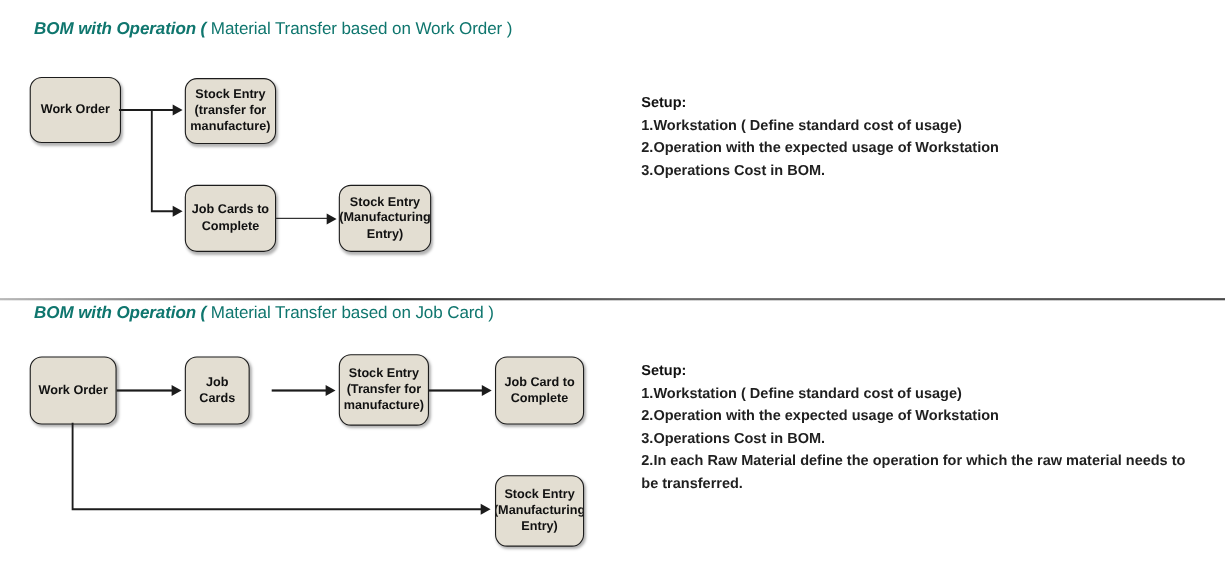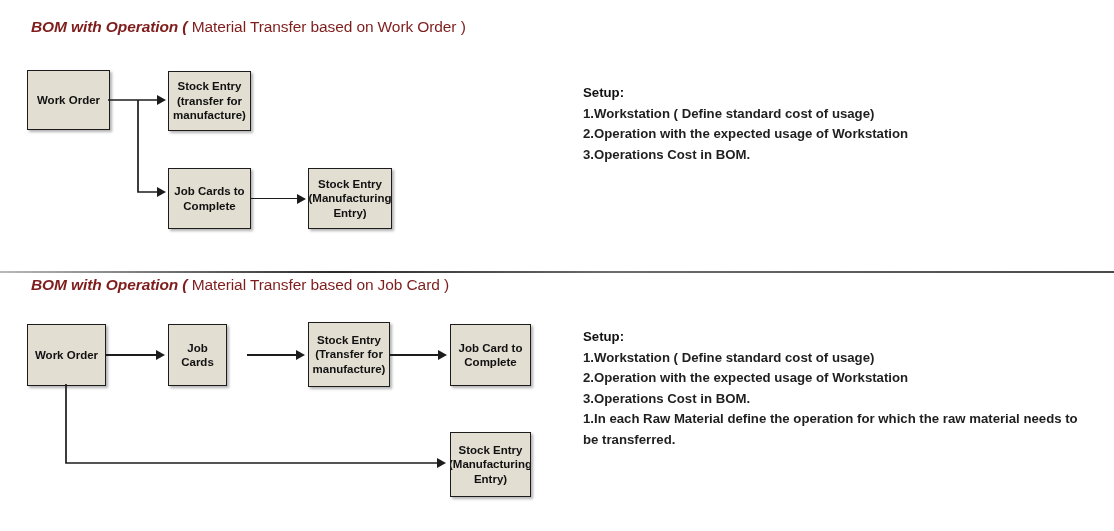--- a/index.html
+++ b/index.html
@@ -20,21 +20,21 @@
     width: 1114px;
   }
   #section-1 { top: 0; height: 272px; }
   #section-2 { top: 258px; height: 257px; }
 
   .section-title {
     position: absolute;
     left: 31px;
     top: 18px;
     font-size: 15.5px;
-    color: #7f1d1d;
+    color: #0f766e;
     white-space: nowrap;
     letter-spacing: -0.1px;
   }
   .section-title .lead {
     font-weight: bold;
     font-style: italic;
   }
   .section-title .tail {
     font-weight: normal;
     font-style: normal;
@@ -48,21 +48,21 @@
     height: 2px;
     background: linear-gradient(to right, #b9b9b9 0%, #2a2a2a 30%, #6d6d6d 55%, #4a4a4a 100%);
   }
 
   
   .node {
     position: absolute;
     box-sizing: border-box;
     background: #e3ded2;
     border: 1.4px solid #1c1c1c;
-    border-radius: 0;
+    border-radius: 11px;
     display: flex;
     align-items: center;
     justify-content: center;
     text-align: center;
     font-size: 11.5px;
     font-weight: bold;
     color: #111111;
     line-height: 14.5px;
     box-shadow: 1.5px 2px 2.5px rgba(0,0,0,0.30);
     padding: 0 3px;
@@ -193,15 +193,15 @@
   <svg class="elbow" style="left:58px; top:126px; width:386px; height:84px;" viewBox="0 0 386 84">
     <path d="M 8 0 L 8 79 L 380 79"></path>
   </svg>
   <div class="arrowhead" style="left:437px; top:200px;"></div>
 
   <div class="setup" id="setup-2" style="left:583px; top:69px;">
     <div class="setup-head">Setup:</div>
     <div class="setup-line">1.Workstation ( Define standard cost of usage)</div>
     <div class="setup-line">2.Operation with the expected usage of Workstation</div>
     <div class="setup-line">3.Operations Cost in BOM.</div>
-    <div class="setup-line">1.In each Raw Material define the operation for which the raw material needs to be transferred.</div>
+    <div class="setup-line">2.In each Raw Material define the operation for which the raw material needs to be transferred.</div>
   </div>
 </div>
 
 </body></html>

